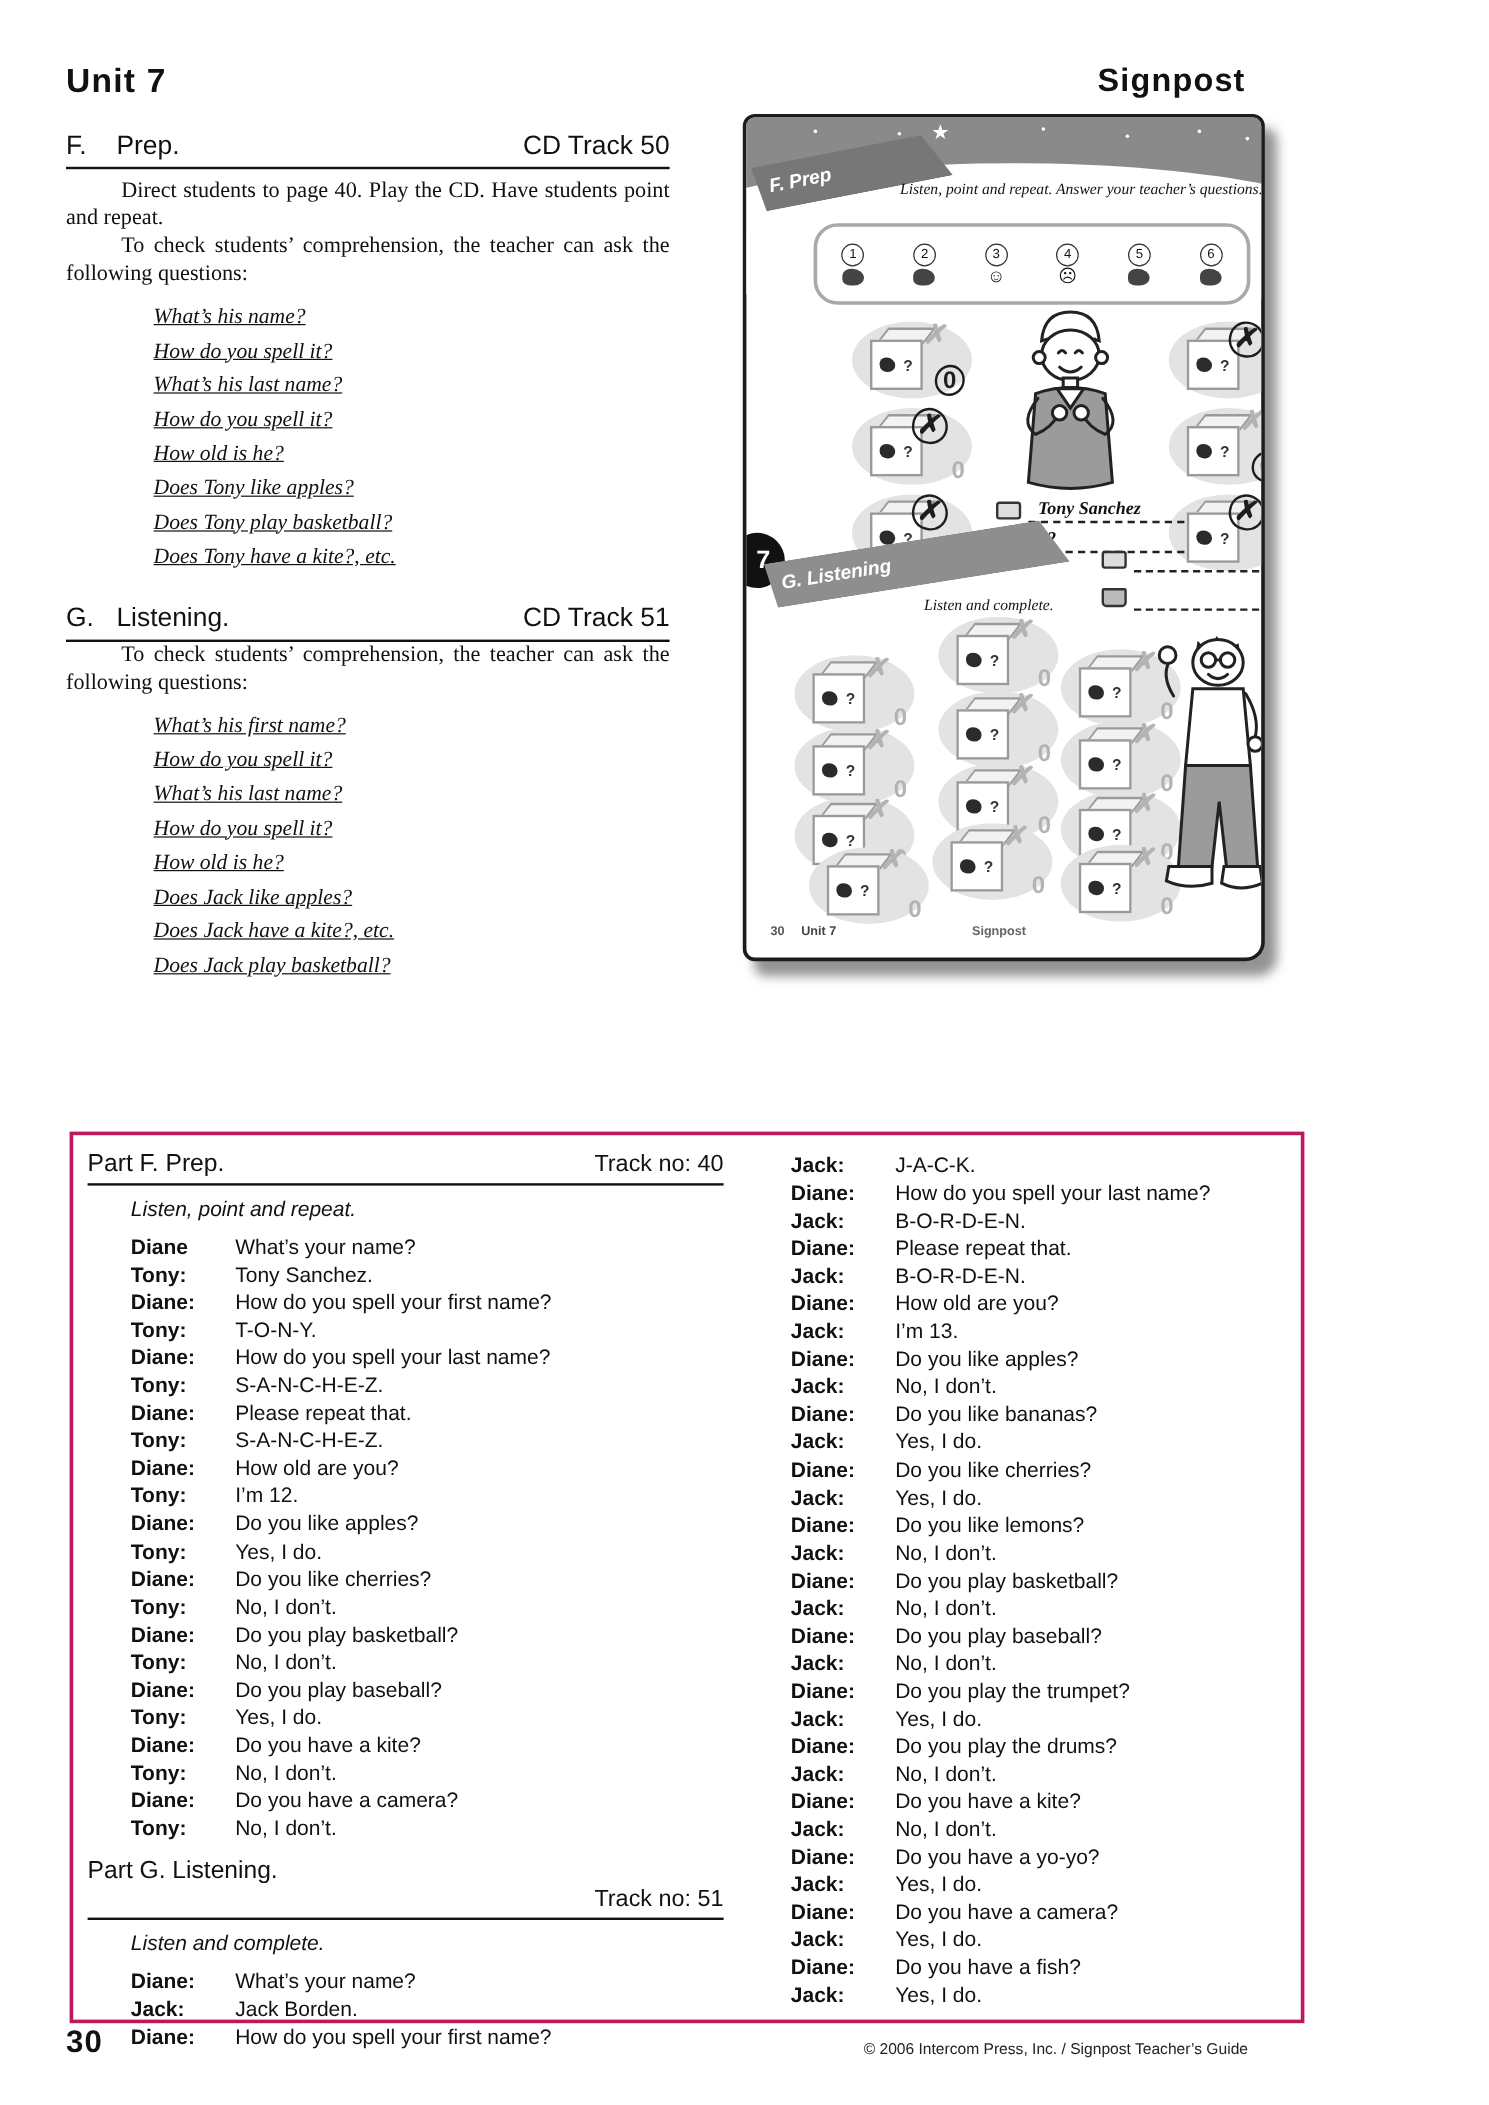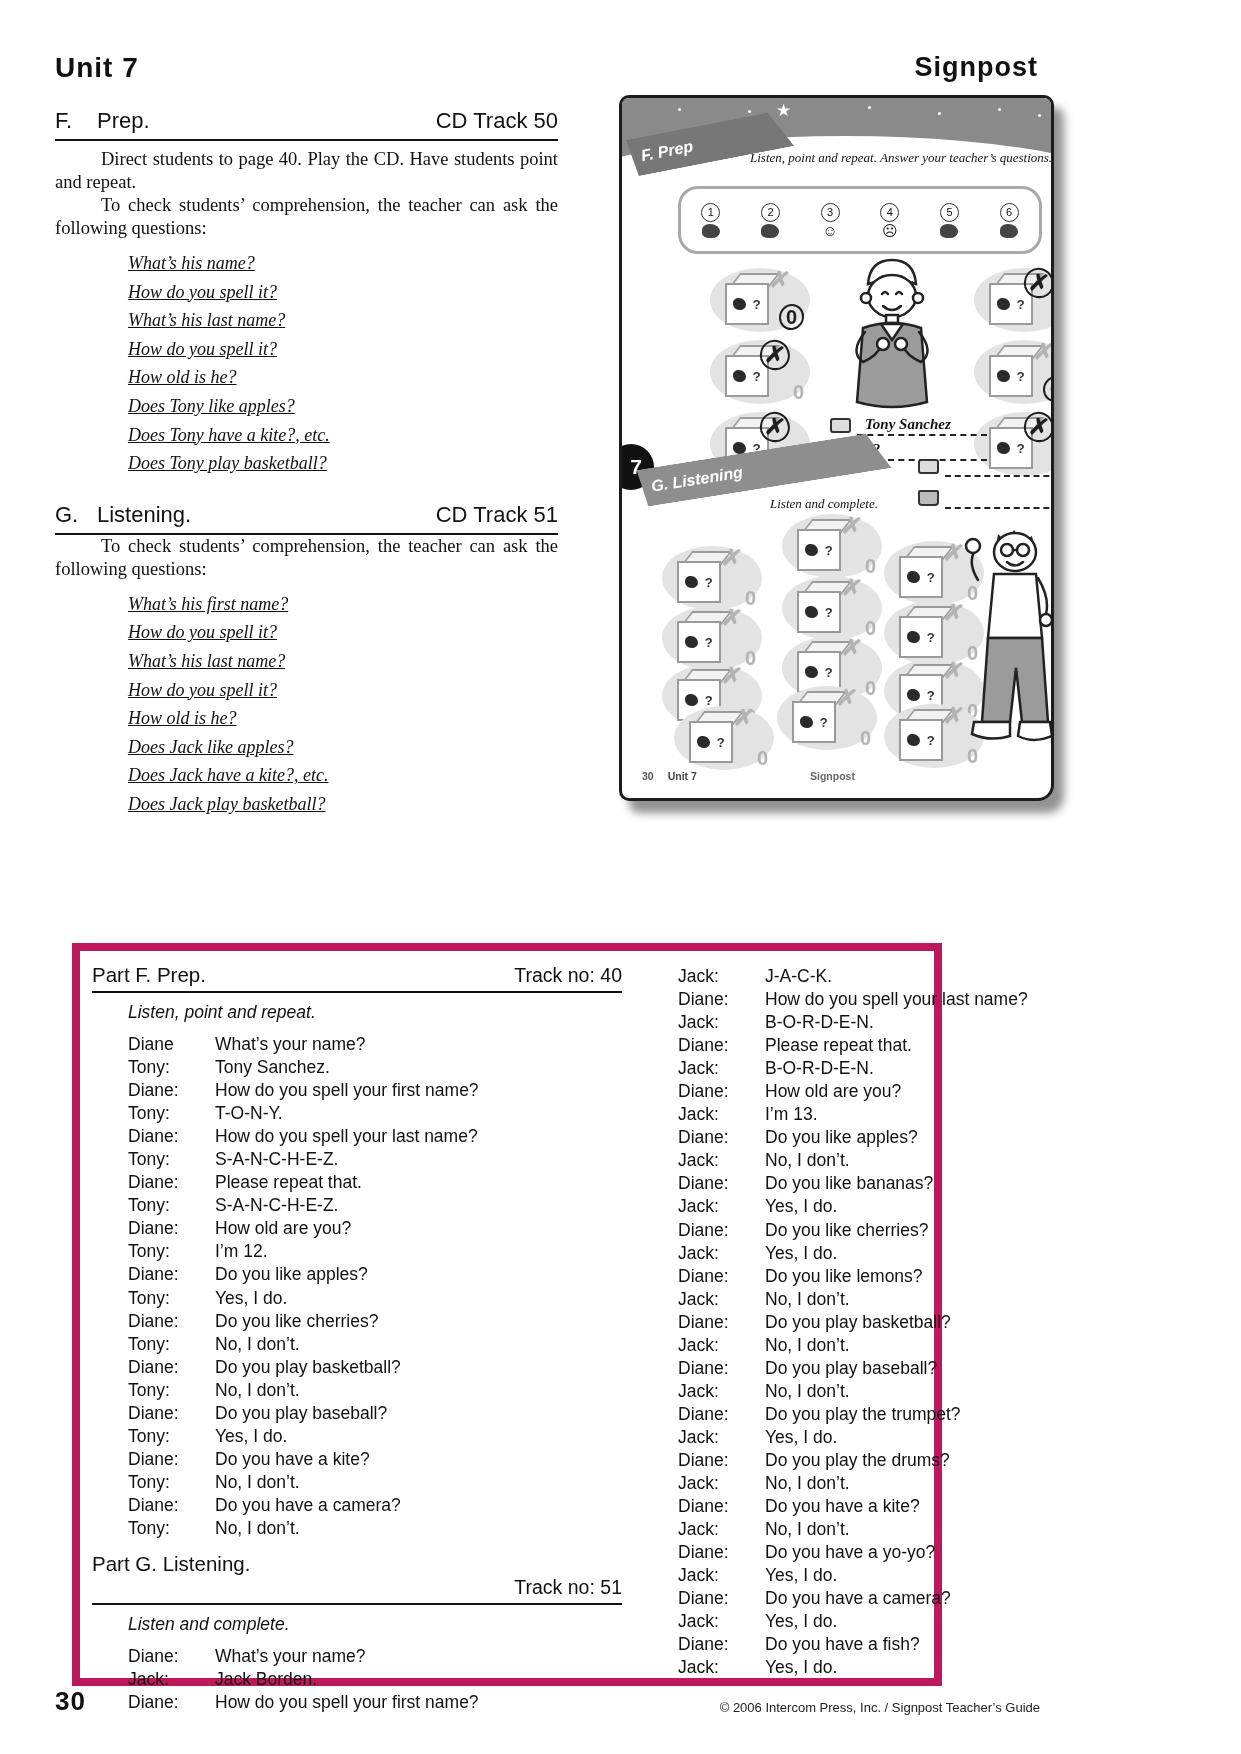--- a/index.html
+++ b/index.html
@@ -95,29 +95,29 @@
   .gblank2{left:296px;top:392px;}
   .gblank .lbl{min-width:112px;height:16px;}
   .badge7{position:absolute;left:-14px;top:346px;width:46px;height:46px;background:#111;color:#fff;
           border-radius:50%;display:flex;align-items:center;justify-content:center;font-size:21px;font-weight:bold;padding-left:10px;box-sizing:border-box;}
   .bp-footer{position:absolute;left:0;right:0;top:672px;font-size:10.5px;color:#555;}
   .bp-footer .fl{position:absolute;left:20px;font-weight:bold;}
   .bp-footer .fl b{margin-left:14px;font-weight:bold;color:#444;}
   .bp-footer .fb{position:absolute;left:188px;color:#666;font-weight:bold;}
 
   
-  .tsbox{position:absolute;left:72px;top:943px;width:870px;height:743px;border:8px solid #be185d;box-sizing:border-box;}
+  .tsbox{position:absolute;left:58px;top:943px;width:1029px;height:743px;border:3px solid #be185d;box-sizing:border-box;}
   .ts-col-l{position:absolute;left:12px;top:12px;width:530px;}
   .ts-col-r{position:absolute;left:598px;top:14px;width:380px;}
   .ts-head{display:flex;align-items:baseline;font-size:20.5px;border-bottom:2.2px solid #111;padding-bottom:4px;}
   .ts-track{margin-left:auto;font-size:19.5px;}
   .ts-instr{margin:9px 0 0 36px;font-style:italic;font-size:17.5px;}
   .ts-lines{margin:10px 0 0 36px;}
   .ts-lines .ln{display:flex;line-height:23.05px;font-size:17.5px;}
-  .ts-lines .sp{width:87px;flex:none;}
+  .ts-lines .sp{width:87px;flex:none;font-weight:bold;}
   .ts-head.g2{margin-top:12px;flex-direction:column;}
 
   
   .pg-num{position:absolute;left:55px;top:1686px;font-size:26px;font-weight:bold;letter-spacing:1px;}
   .pg-copy{position:absolute;right:201px;top:1700px;font-size:13px;color:#222;}
 
   svg .ol{fill:#fff;stroke:#222;stroke-width:2.5;}
   svg .gr{fill:#9b9b9b;stroke:#222;stroke-width:2.5;}
   svg .dk{fill:#222;}
   svg .ln{fill:none;stroke:#222;stroke-width:2.5;stroke-linecap:round;}
@@ -140,22 +140,22 @@
       <p class="first">Direct students to page 40. Play the CD. Have students point and repeat.</p>
       <p>To check students’ comprehension, the teacher can ask the following questions:</p>
       <div class="qlist">
 
       <div class="q">What’s his name?</div>
           <div class="q">How do you spell it?</div>
           <div class="q">What’s his last name?</div>
           <div class="q">How do you spell it?</div>
           <div class="q">How old is he?</div>
           <div class="q">Does Tony like apples?</div>
+          <div class="q">Does Tony play basketball?</div>
           <div class="q">Does Tony have a kite?, etc.</div>
-          <div class="q">Does Tony play basketball?</div>
         </div>
     </div>
 
     <div class="sec">
       <div class="sec-head">
         <span class="sec-letter">G.</span>
         <span>Listening.</span>
         <span class="sec-track">CD Track 51</span>
       </div>
       <p>To check students’ comprehension, the teacher can ask the following questions:</p>

